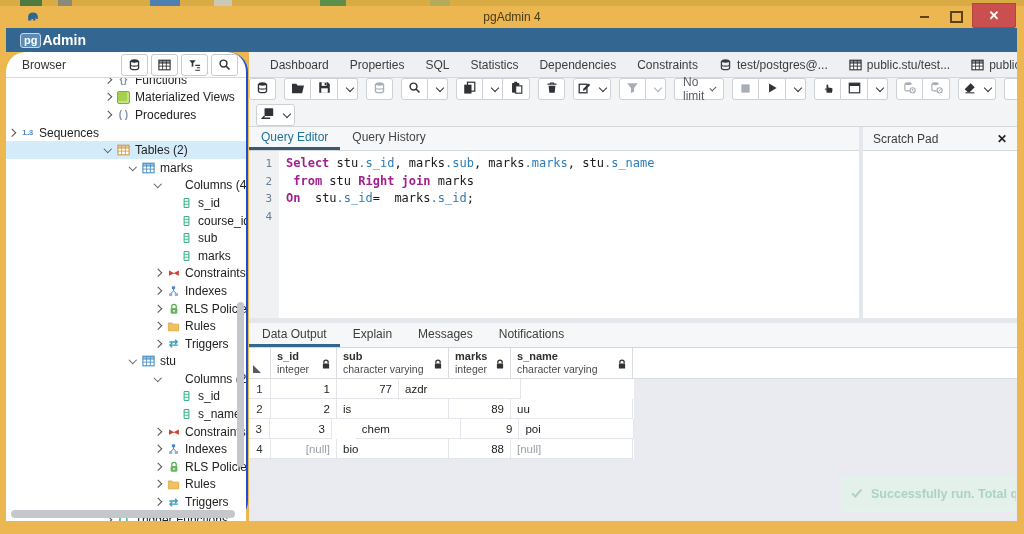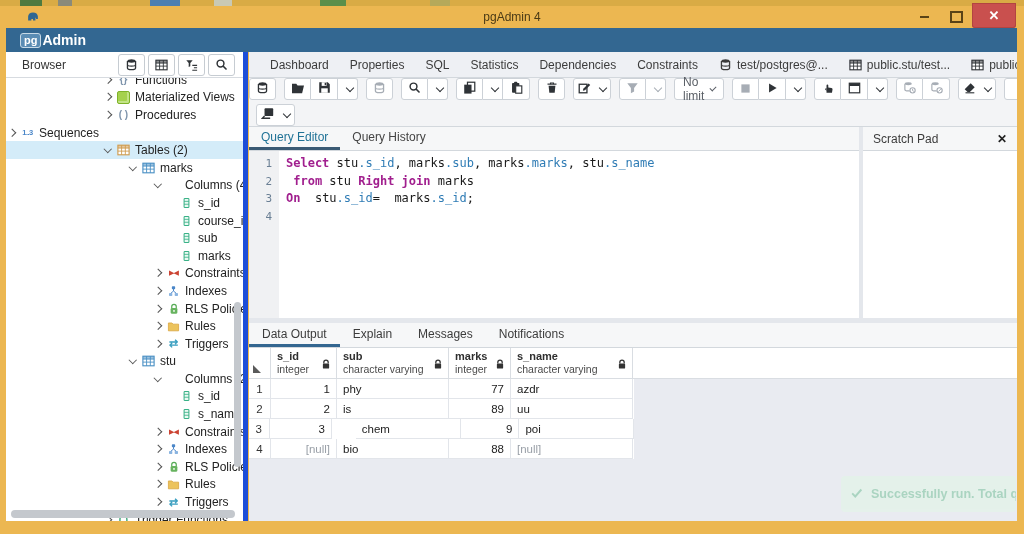--- a/index.html
+++ b/index.html
@@ -17,21 +17,21 @@
   .wbtn.close{width:44px;height:25px;background:#c9504e;border-radius:0 0 3px 3px;color:#fff;font-weight:bold;font-size:13px;box-shadow:inset 0 0 0 1px #b24441;}
   
   .menubar{position:absolute;left:6px;right:7px;top:28px;height:24px;background:#336791;display:flex;align-items:center;color:#fff;}
   .logo{margin-left:14px;display:flex;align-items:center;}
   .logo-pg{background:#5a8cb4;border:1px solid #c7d9e6;color:#fff;font-weight:bold;font-size:11px;padding:0 3px;border-radius:3px;line-height:13px;}
   .logo-admin{font-weight:bold;font-size:14px;margin-left:1px;}
   .menu-items{display:flex;margin-left:44px;}
   .menu-item{margin-right:27px;font-size:12.5px;display:flex;align-items:center;cursor:default;}
   .cdn{display:inline-block;width:5px;height:5px;border-right:1.5px solid currentColor;border-bottom:1.5px solid currentColor;transform:rotate(45deg);margin-left:5px;margin-top:-3px;}
   
-  .left{position:absolute;left:6px;top:52px;width:242px;bottom:13px;background:#fff;border-right:5px solid #1d4ed8;box-sizing:border-box;}
+  .left{position:absolute;left:6px;top:52px;width:242px;bottom:13px;background:#fff;border-right:2px solid #1d4ed8;box-sizing:border-box;border-radius:20px;}
   .left-head{height:25px;border-bottom:1px solid #d7dbe0;display:flex;align-items:center;}
   .left-title{font-size:12px;color:#333;margin-left:16px;flex:1;}
   .hbtn{width:25px;height:20px;border:1px solid #c6ccd2;border-radius:3px;background:#fff;display:flex;align-items:center;justify-content:center;margin-right:3px;color:#2f3337;}
   .tree{position:absolute;top:26px;left:0;right:0;bottom:0;overflow:hidden;background:#fff;}
   .tlist{margin-top:-7px;}
   .trow{height:17.6px;display:flex;align-items:center;font-size:12px;color:#222;white-space:nowrap;}
   .trow.sel{background:#d4ecf9;}
   .chev{width:12px;height:12px;position:relative;margin-right:2px;flex:none;}
   .chev.c::before{content:'';position:absolute;left:3px;top:3px;width:4.5px;height:4.5px;border-right:1.6px solid #555;border-bottom:1.6px solid #555;transform:rotate(-45deg);}
   .chev.e::before{content:'';position:absolute;left:3px;top:2px;width:4.5px;height:4.5px;border-right:1.6px solid #555;border-bottom:1.6px solid #555;transform:rotate(45deg);}
@@ -701,21 +701,20 @@
             <span class="lock"><svg width="10" height="11" viewBox="0 0 16 17">
                 <path d="M4.5 7V5a3.5 3.5 0 017 0v2" fill="none" stroke="#333" stroke-width="2"></path>
                 <rect x="3" y="7" width="10" height="8" rx="1.5" fill="#333"></rect>
               </svg></span>
           </div>
         </div>
       <div class="gtable" id="grid-rows">
           <div class="grow">
             <div class="gc rn" style="width: 22px;">1</div>
             <div class="gc ar" style="width: 66px;">1</div>
-            <div class="gc al" style="width: 112px;">phy</div>
             <div class="gc ar" style="width: 62px;">77</div>
             <div class="gc al" style="width: 122px;">azdr</div>
           </div>
           <div class="grow">
             <div class="gc rn" style="width: 22px;">2</div>
             <div class="gc ar" style="width: 66px;">2</div>
             <div class="gc al" style="width: 112px;">is</div>
             <div class="gc ar" style="width: 62px;">89</div>
             <div class="gc al" style="width: 122px;">uu</div>
           </div>

